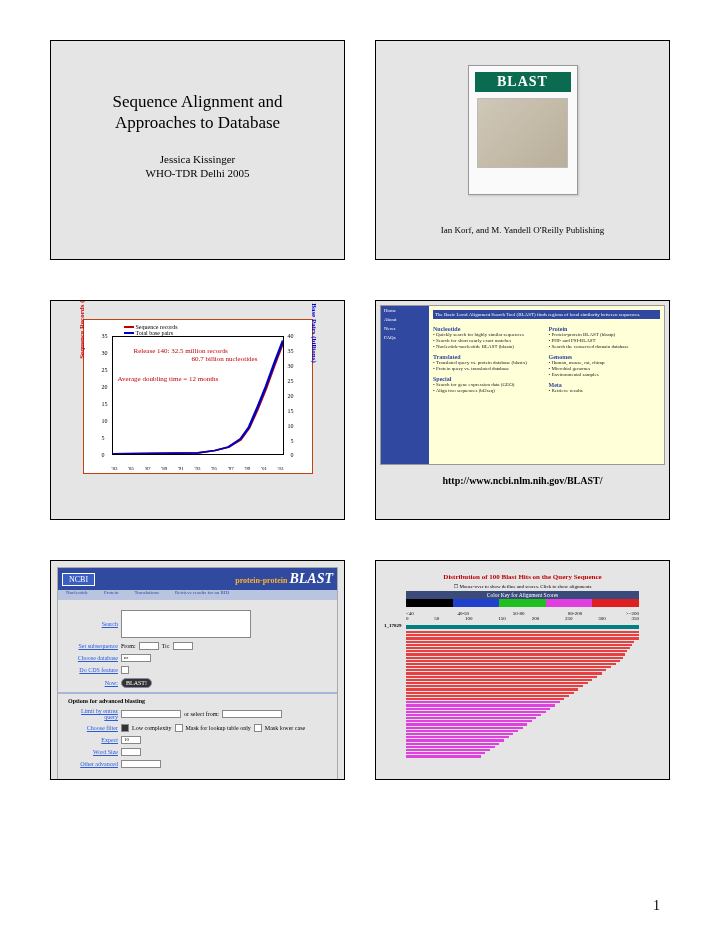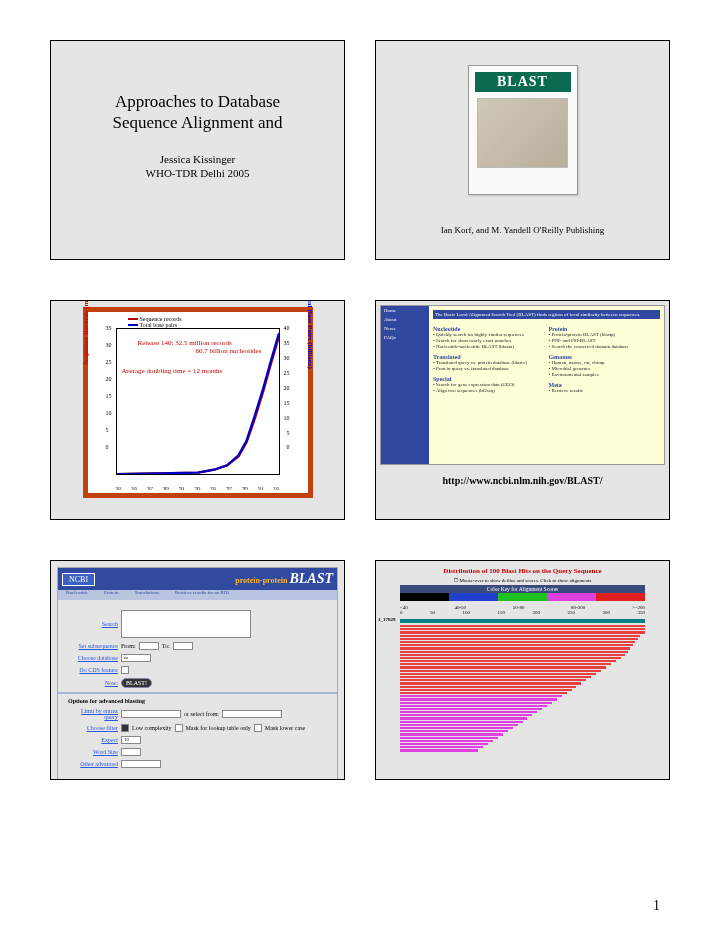--- a/index.html
+++ b/index.html
@@ -36,21 +36,21 @@
     width:110px; height:130px; border:1px solid #999; background:#fafafa;
     display:flex; flex-direction:column; align-items:center; padding:6px;
     box-shadow: 1px 1px 2px rgba(0,0,0,0.15);
   }
   .book-banner { width:100%; height:20px; background:#0a6b50; color:#fff; font-weight:bold; font-size:14px; display:flex; align-items:center; justify-content:center; font-family:Georgia,serif; letter-spacing:1px; }
   .book-img { width:94%; height:70px; margin-top:6px; background:linear-gradient(135deg,#d0c8b8,#b8ae9a); border:1px solid #bbb; }
   .s2-caption { font-size:9px; text-align:center; }
   
   .s3 { text-align:center; }
   .s3-title { color:#2828c8; font-size:16px; margin:4px 0 6px; font-family:"Times New Roman",serif; }
-  .chart-box { border:5px solid #c2410c; margin:0 auto; width:230px; height:191px; position:relative; background:#fff; }
+  .chart-box { border:1px solid #c2410c; margin:12px auto; width:230px; height:155px; position:relative; background:#fff; }
   .legend { position:absolute; top:4px; left:40px; font-size:6px; text-align:left; }
   .legend-row { display:flex; align-items:center; gap:2px; }
   .lsw { width:10px; height:2px; }
   .y-label-l { position:absolute; left:-2px; top:50%; transform:rotate(-90deg) translateX(50%); transform-origin:left; font-size:7px; color:#c00; font-weight:bold; white-space:nowrap; }
   .y-label-r { position:absolute; right:-2px; top:50%; transform:rotate(90deg) translateX(-50%); transform-origin:right; font-size:7px; color:#00c; font-weight:bold; white-space:nowrap; }
   .plot { position:absolute; left:28px; right:28px; top:16px; bottom:18px; border:1px solid #000; }
   .xticks { position:absolute; bottom:2px; left:28px; right:28px; font-size:5px; display:flex; justify-content:space-between; }
   .ytick-l { position:absolute; left:18px; font-size:6px; transform:translateY(-50%); }
   .ytick-r { position:absolute; right:18px; font-size:6px; transform:translateY(-50%); }
   .ann1 { position:absolute; top:28px; left:50px; font-size:7px; color:#c00000; text-align:left; line-height:1.1; }
@@ -73,42 +73,42 @@
   .s5-tabs { background:#b8c4e0; height:10px; display:flex; font-size:5px; color:#2f4a9e; }
   .s5-tabs span { padding:0 8px; }
   .s5-body { padding:6px 10px; }
   .s5-row { margin:4px 0; display:flex; align-items:center; gap:3px; }
   .s5-lbl { color:#2a5adf; font-size:6px; width:50px; text-align:right; text-decoration:underline; }
   .inp { border:1px solid #888; height:8px; background:#fff; }
   .s5-sep { border-top:2px solid #a8b4d8; margin:4px -10px; }
   .s5-btn { background:#dde; border:1px solid #88a; font-size:6px; padding:0 4px; height:10px; display:inline-flex; align-items:center; }
   .s5-opt-head { font-weight:bold; font-size:6px; margin:4px 0 2px; }
   
-  .s6 { padding:6px; }
+  .s6 { padding:12px; }
   .s6-title { color:#c00000; font-size:7px; text-align:center; font-weight:bold; }
   .s6-ckbox { font-size:5px; text-align:center; margin:2px 0; }
   .colorkey { background:#3a4a7a; color:#fff; font-size:5.5px; text-align:center; padding:1px; margin:0 18px; }
   .colorbar { height:8px; margin:0 18px 4px; display:flex; }
   .colorbar div { flex:1; }
   .cb-labels { display:flex; margin:0 18px; font-size:5px; justify-content:space-between; }
   .hits { margin:4px 18px 0; }
   .qline { height:4px; background:#008080; margin-bottom:2px; position:relative; }
   .qlbl { position:absolute; left:-22px; top:-2px; font-size:5px; font-weight:bold; }
   .hitbar { height:2.2px; margin-bottom:1px; }
   .pagenum { position:absolute; bottom:18px; right:60px; font-size:14px; }
 </style>
 </head>
 <body>
 
 <div class="grid">
 
   <div class="slide s1">
     <div class="s1-inner">
+      <div class="s1-title">Sequence Alignment and</div>
       <div class="s1-title">Approaches to Database</div>
-      <div class="s1-title">Sequence Alignment and</div>
       <div class="s1-author">Jessica Kissinger</div>
       <div class="s1-sub">WHO-TDR Delhi 2005</div>
     </div>
   </div>
 
   <div class="slide s2">
     <div class="book">
       <div class="book-banner">BLAST</div>
       <div class="book-img"></div>
     </div>

